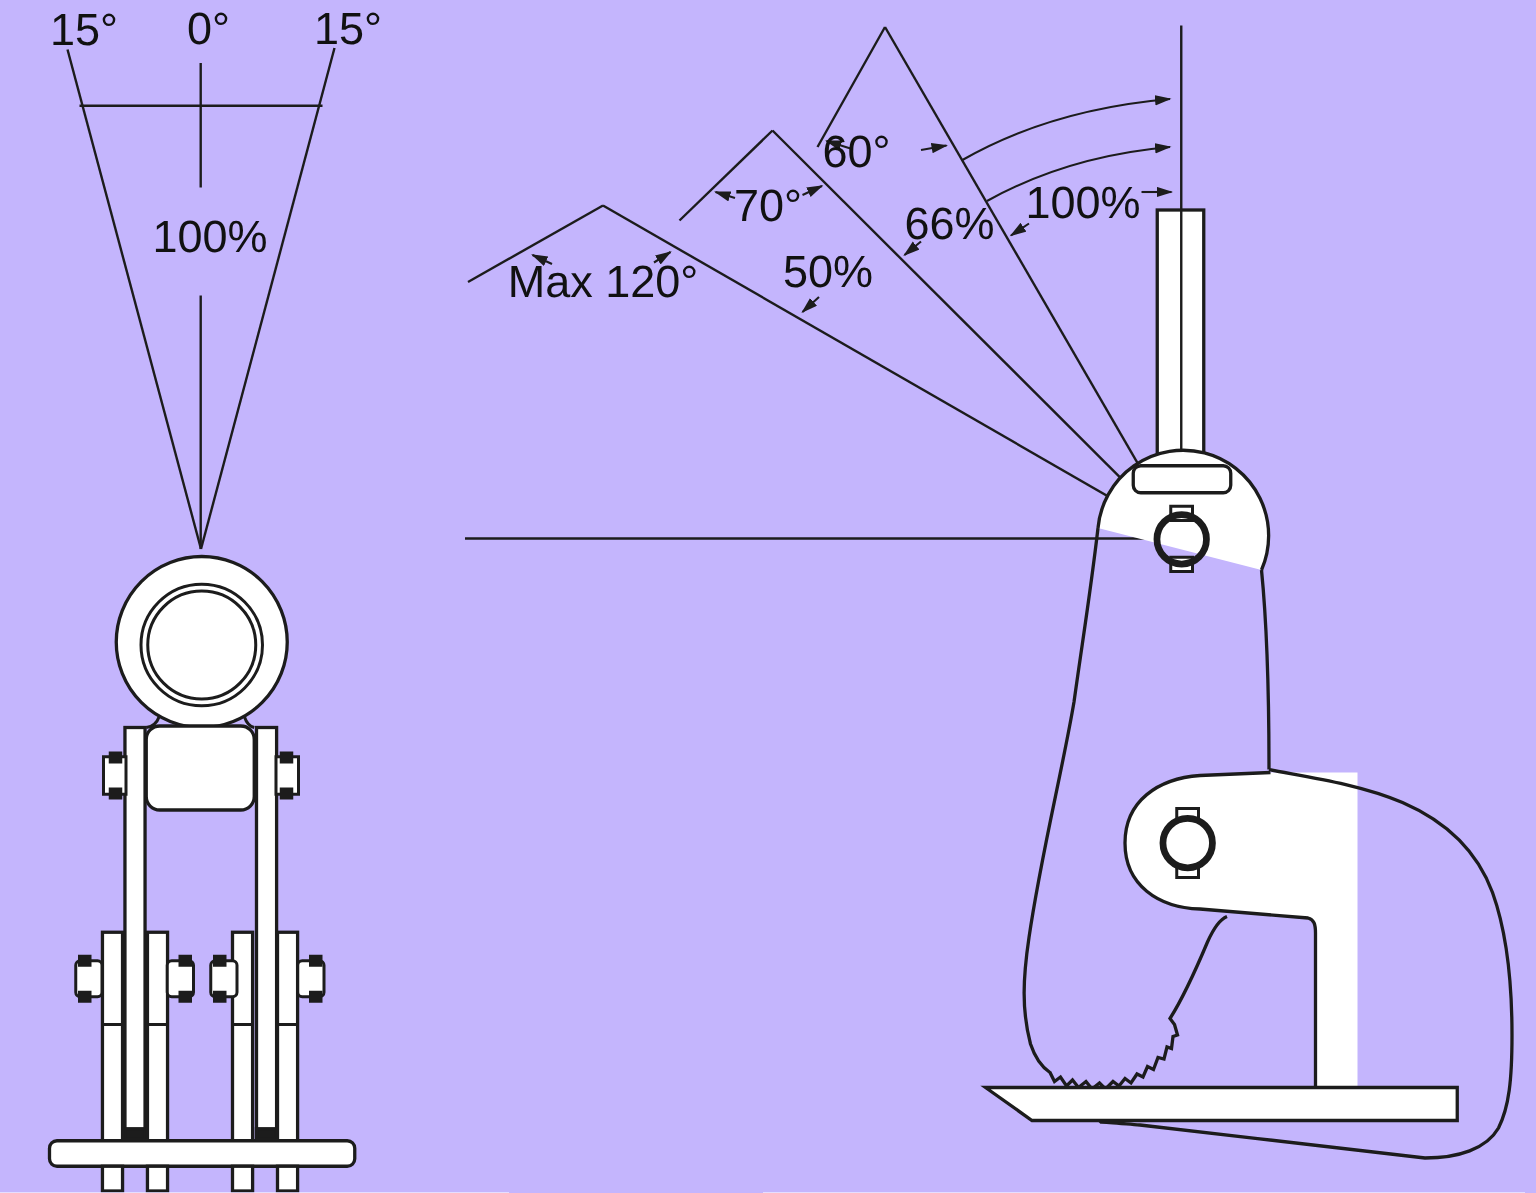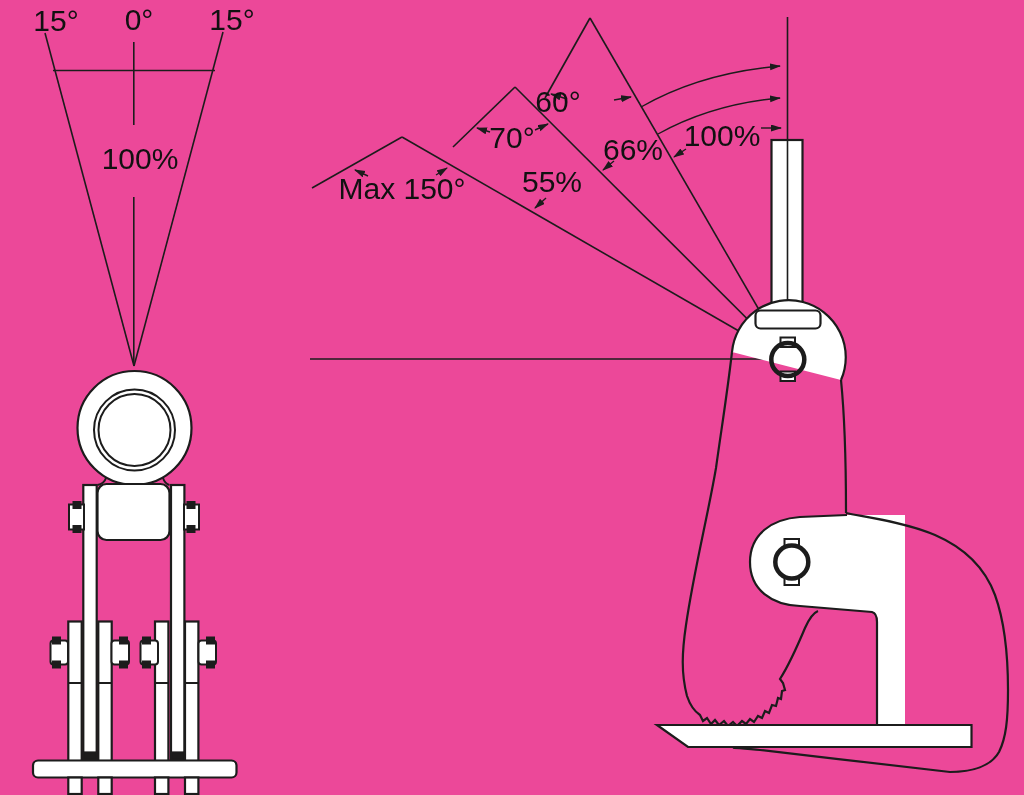--- a/index.html
+++ b/index.html
@@ -1,19 +1,19 @@
 <!DOCTYPE html>
 <html><head>
 <meta charset="utf-8">
 <style>
   html,body{margin:0;padding:0;background:#fff;}
   .canvas{
     position:relative;
     width:1024px;height:795px;
-    background:#ec4899;
+    background:#c4b5fd;
     font-family:"Liberation Sans", sans-serif;
     overflow:hidden;
   }
   svg.diagram{position:absolute;left:0;top:0;}
   .lbl{
     position:absolute;
     transform:translate(-50%,-50%);
     font-size:30px;
     color:#111111;
     white-space:nowrap;
@@ -193,20 +193,20 @@
         </g>
       </g>
     </g>
   </svg>
 
   <div class="lbl" style="left:56px;  top:21px;">15°</div>
   <div class="lbl" style="left:139px; top:20px;">0°</div>
   <div class="lbl" style="left:232px; top:20px;">15°</div>
   <div class="lbl" style="left:140px; top:159px;">100%</div>
 
-  <div class="lbl" style="left:402px; top:189px;">Max 150°</div>
+  <div class="lbl" style="left:402px; top:189px;">Max 120°</div>
   <div class="lbl" style="left:512px; top:138px;">70°</div>
-  <div class="lbl" style="left:558px; top:102px;">60°</div>
-  <div class="lbl" style="left:552px; top:182px;">55%</div>
+  <div class="lbl" style="left:571px; top:102px;">60°</div>
+  <div class="lbl" style="left:552px; top:182px;">50%</div>
   <div class="lbl" style="left:633px; top:150px;">66%</div>
   <div class="lbl" style="left:722px; top:136px;">100%</div>
 
 </div>
 
 </body></html>

